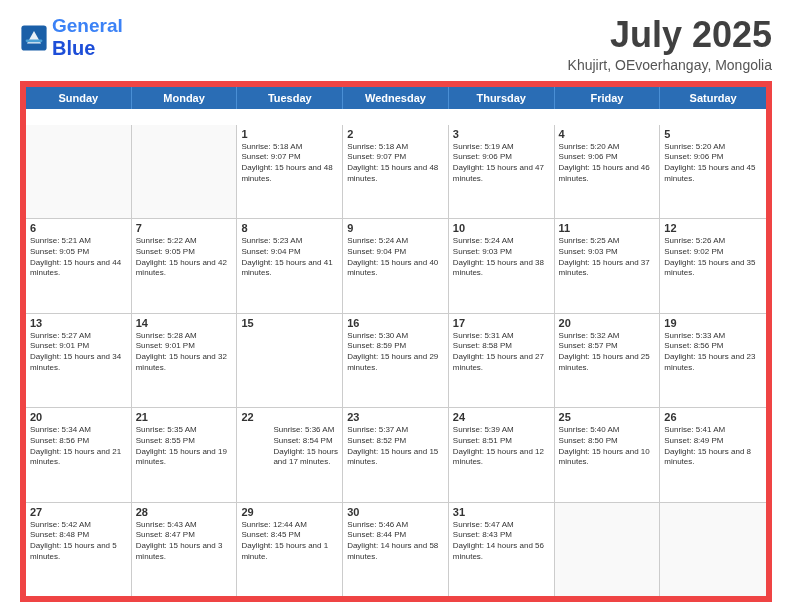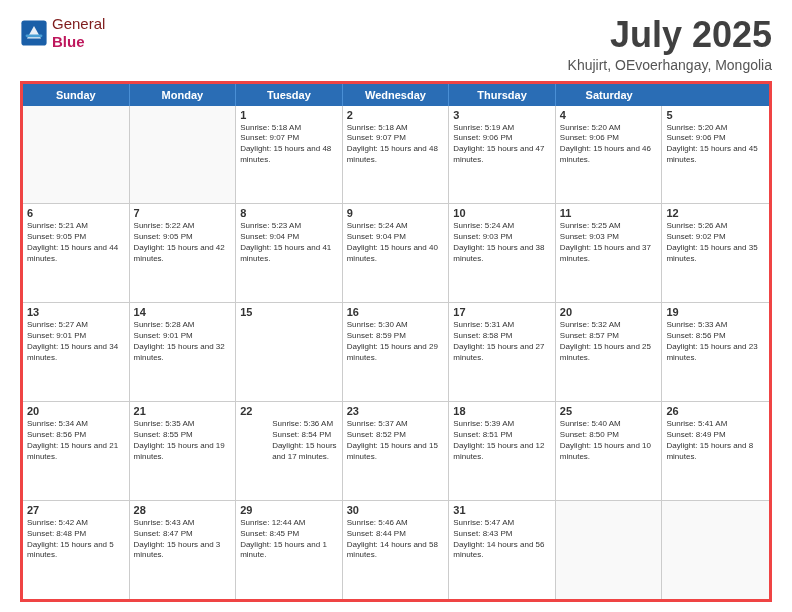--- a/index.html
+++ b/index.html
@@ -22,28 +22,28 @@
       justify-content: space-between;
       align-items: flex-start;
       margin-bottom: 8px;
     }
     .logo {
       display: flex;
       align-items: center;
       gap: 4px;
     }
     .logo-text-general {
-      font-size: 15px;
-      font-weight: normal;
-      color: #7f1d1d;
+      font-size: 19px;
+      font-weight: bold;
+      color: #3b82f6;
     }
     .logo-text-blue {
-      font-size: 15px;
-      font-weight: bold;
-      color: #be185d;
+      font-size: 20px;
+      font-weight: bold;
+      color: #1d4ed8;
     }
     .logo-icon {
       width: 28px;
       height: 28px;
     }
     .title-area {
       text-align: right;
     }
     .month-title {
       font-size: 36px;
@@ -53,21 +53,22 @@
     }
     .location-title {
       font-size: 14px;
       color: #555;
       margin-top: 2px;
     }
     .calendar {
       flex: 1;
       display: flex;
       flex-direction: column;
-      border: 3px solid #ef4444;
+      border: 6px solid #ef4444;
+      gap: 16px;
     }
     .cal-header {
       display: grid;
       grid-template-columns: repeat(7, 1fr);
       background: #2a6db5;
     }
     .cal-header-cell {
       color: #fff;
       font-size: 11px;
       font-weight: bold;
@@ -133,20 +134,21 @@
     </div>
   </div>
 
   <div class="calendar">
     <div class="cal-header" id="cal-header">
         <div class="cal-header-cell">Sunday</div>
         <div class="cal-header-cell">Monday</div>
         <div class="cal-header-cell">Tuesday</div>
         <div class="cal-header-cell">Wednesday</div>
         <div class="cal-header-cell">Thursday</div>
+        <div class="cal-header-cell">Friday</div>
         <div class="cal-header-cell">Saturday</div>
       </div>
     <div class="cal-body" id="cal-body">
         <div class="cal-row">
           <div class="cal-cell empty"></div>
           <div class="cal-cell empty"></div>
           <div class="cal-cell">
             <div class="day-num">1</div>
             <div class="cell-text" style="white-space: pre-line;">Sunrise: 5:18 AM
 Sunset: 9:07 PM
@@ -281,21 +283,21 @@
 Sunset: 8:54 PM
 Daylight: 15 hours and 17 minutes.</div>
           </div>
           <div class="cal-cell">
             <div class="day-num">23</div>
             <div class="cell-text" style="white-space: pre-line;">Sunrise: 5:37 AM
 Sunset: 8:52 PM
 Daylight: 15 hours and 15 minutes.</div>
           </div>
           <div class="cal-cell">
-            <div class="day-num">18</div>
+            <div class="day-num">24</div>
             <div class="cell-text" style="white-space: pre-line;">Sunrise: 5:39 AM
 Sunset: 8:51 PM
 Daylight: 15 hours and 12 minutes.</div>
           </div>
           <div class="cal-cell">
             <div class="day-num">25</div>
             <div class="cell-text" style="white-space: pre-line;">Sunrise: 5:40 AM
 Sunset: 8:50 PM
 Daylight: 15 hours and 10 minutes.</div>
           </div>

